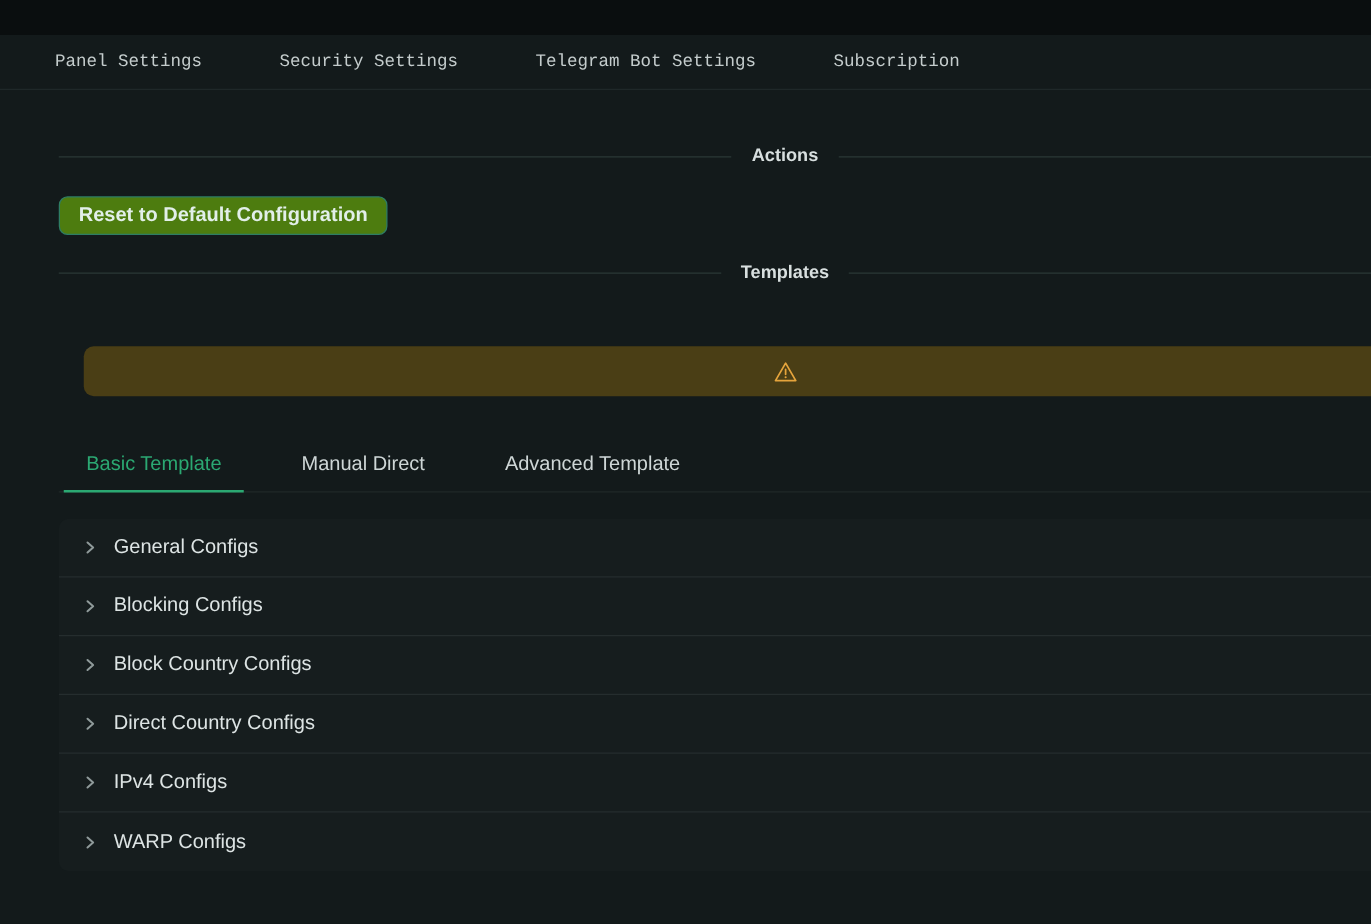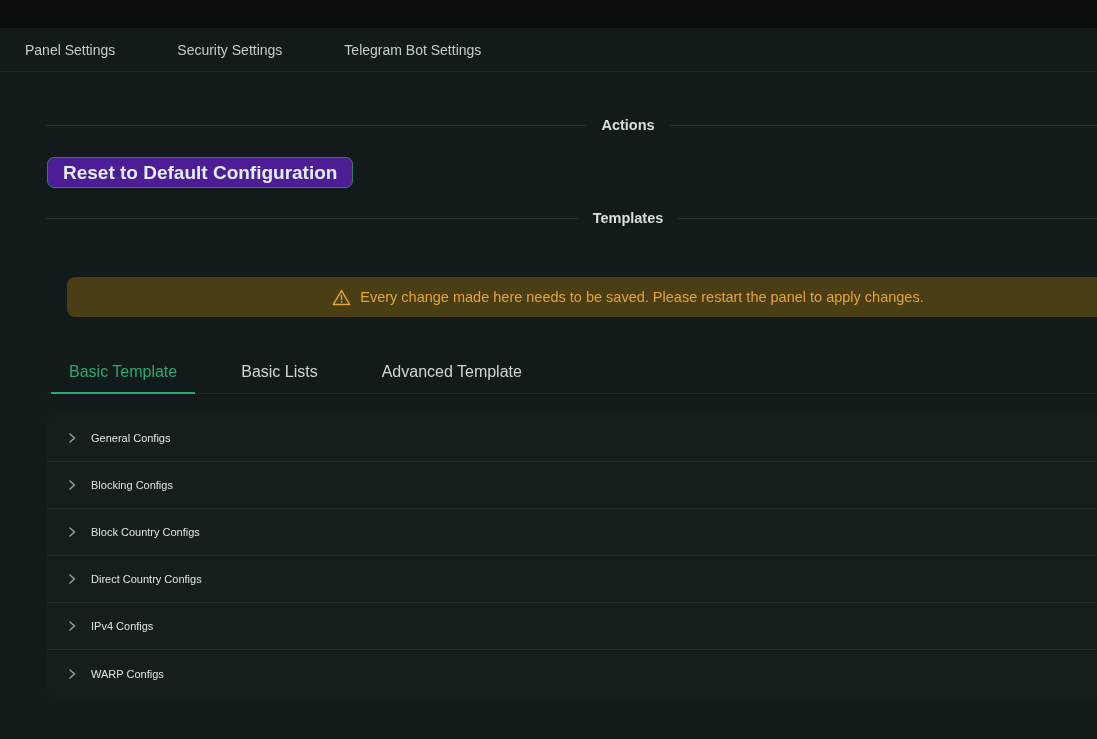--- a/index.html
+++ b/index.html
@@ -12,22 +12,23 @@
   .top-strip {
     height: 28px;
     width: 100%;
     background: #0a0e0f;
   }
   
   .main-tabs {
     display: flex;
     align-items: stretch;
     height: 44px;
-    padding-left: 25px;
+    padding-left: 44px;
     border-bottom: 1px solid #1f2829;
+    font-family: Liberation Mono, monospace;
   }
   .main-tab {
     display: flex;
     align-items: center;
     margin-right: 62px;
     font-size: 14px;
     color: #c4cccc;
     position: relative;
     cursor: pointer;
     white-space: nowrap;
@@ -57,25 +58,25 @@
     flex: 1;
     height: 1px;
     background: #2b3937;
   }
   .divider-actions { margin-top: 45px; }
   .divider-templates { margin-top: 22px; }
   .btn-reset {
     margin-top: 24px;
     height: 31px;
     padding: 0 15px;
-    background: #4c1d95;
+    background: #4d7c0f;
     border: 1px solid #2e7d64;
     border-radius: 7px;
     color: #e2efe9;
-    font-size: 19px;
+    font-size: 16px;
     font-weight: bold;
     font-family: "Liberation Sans", sans-serif;
     cursor: pointer;
     display: inline-flex;
     align-items: center;
   }
   .warning-banner {
     margin: 51px 20px 0 20px;
     height: 40px;
     border-radius: 8px;
@@ -131,33 +132,34 @@
     cursor: pointer;
   }
   .accordion-row:last-child { border-bottom: none; }
   .accordion-row .chev {
     color: #8f9a9a;
     display: flex;
     align-items: center;
     margin-right: 13px;
   }
   .accordion-row .label {
-    font-size: 11px;
+    font-size: 16px;
     color: #dde4e4;
   }
 </style>
 </head>
 <body>
 
 <div class="top-strip"></div>
 
 <nav class="main-tabs">
   <div class="main-tab">Panel Settings</div>
   <div class="main-tab">Security Settings</div>
   <div class="main-tab">Telegram Bot Settings</div>
+  <div class="main-tab">Subscription</div>
 </nav>
 
 <div class="content">
 
   <div class="divider divider-actions">
     <div class="line"></div>
     <span>Actions</span>
     <div class="line"></div>
   </div>
 
@@ -170,27 +172,26 @@
   </div>
 
   <div class="warning-banner">
     <span class="warning-icon">
       <svg width="19" height="17" viewBox="0 0 24 22" fill="none">
         <path d="M12 2 L22.5 20 H1.5 Z" stroke="#e5a43c" stroke-width="1.8" stroke-linejoin="round" fill="none"></path>
         <line x1="12" y1="8.5" x2="12" y2="13.5" stroke="#e5a43c" stroke-width="1.8" stroke-linecap="round"></line>
         <circle cx="12" cy="16.6" r="1.1" fill="#e5a43c"></circle>
       </svg>
     </span>
-    <span>Every change made here needs to be saved. Please restart the panel to apply changes.</span>
   </div>
 
   <div class="template-tabs-bar">
     <div class="template-tabs">
       <div class="template-tab active">Basic Template</div>
-      <div class="template-tab">Basic Lists</div>
+      <div class="template-tab">Manual Direct</div>
       <div class="template-tab">Advanced Template</div>
     </div>
   </div>
 
   <div class="accordion">
 
     <div class="accordion-row">
       <span class="chev">
         <svg width="12" height="12" viewBox="0 0 12 12">
             <path d="M4 2 L8.5 6 L4 10" fill="none" stroke="currentColor" stroke-width="1.6" stroke-linecap="round" stroke-linejoin="round"></path>

